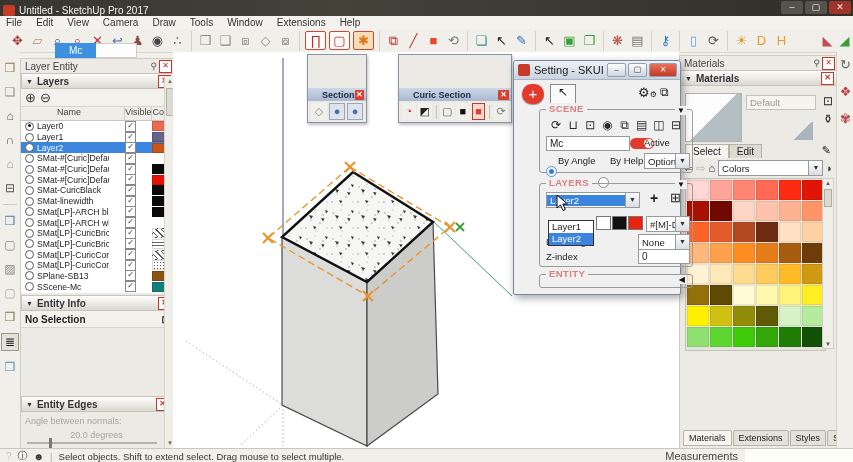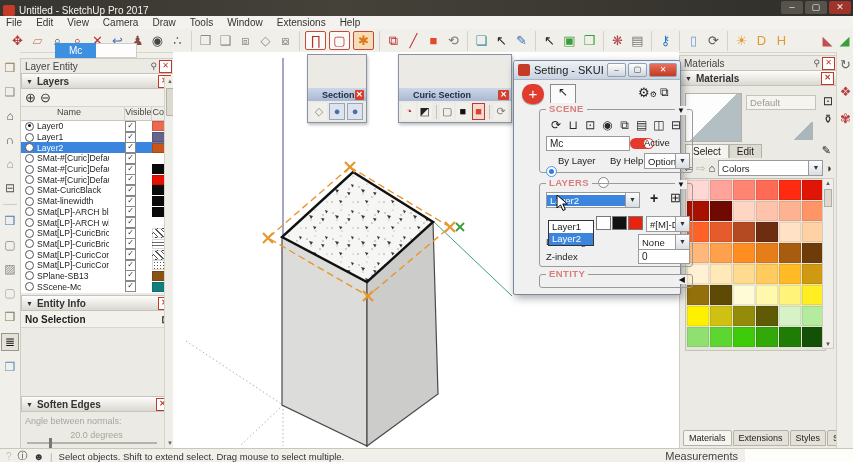--- a/index.html
+++ b/index.html
@@ -385,21 +385,21 @@
       <span class="xbox">✕</span>
     </div>
     <div id="no-sel">
       <span>No Selection</span>
       <span class="sp"></span>
       <span>⊡</span>
     </div>
     <div id="soften">
       <div class="sechead">
         <span class="tri">▼</span>
-        <span>Soften Edges</span>
+        <span>Entity Edges</span>
         <span class="sp"></span>
         <span class="xbox">✕</span>
       </div>
       <div id="soften-body">
         <div>Angle between normals:</div>
         <div id="soften-val">
           <span>20.0</span>
           <span>degrees</span>
         </div>
       </div>
@@ -521,21 +521,21 @@
           <span class="di">◉</span>
           <span class="di">⧉</span>
           <span class="di">▤</span>
           <span class="di">◫</span>
           <span class="di">⊟</span>
         </div>
       <div class="abs tfield" style="left:6px;top:26px;width:76px;">Mc</div>
       <div class="abs toggle" style="left:90px;top:28px;"></div>
       <div class="abs" style="left:104px;top:27px;font-size:9.5px;">Active</div>
       <div class="abs radio16 on" style="left:6px;top:45px;"></div>
-      <div class="abs" style="left:18px;top:45px;font-size:9.5px;">By Layer</div>
+      <div class="abs" style="left:18px;top:45px;font-size:9.5px;">By Angle</div>
       <div class="abs radio16" style="left:58px;top:45px;"></div>
       <div class="abs" style="left:70px;top:45px;font-size:9.5px;">By Help</div>
       <div class="abs combo" style="left:104px;top:43px;width:44px;">
         <span class="cv">Optional3</span>
           <span class="cb">▼</span>
       </div>
     </div>
 
     <div class="grp" style="top:122px;height:82px;">
       <span class="lbl">LAYERS</span>

